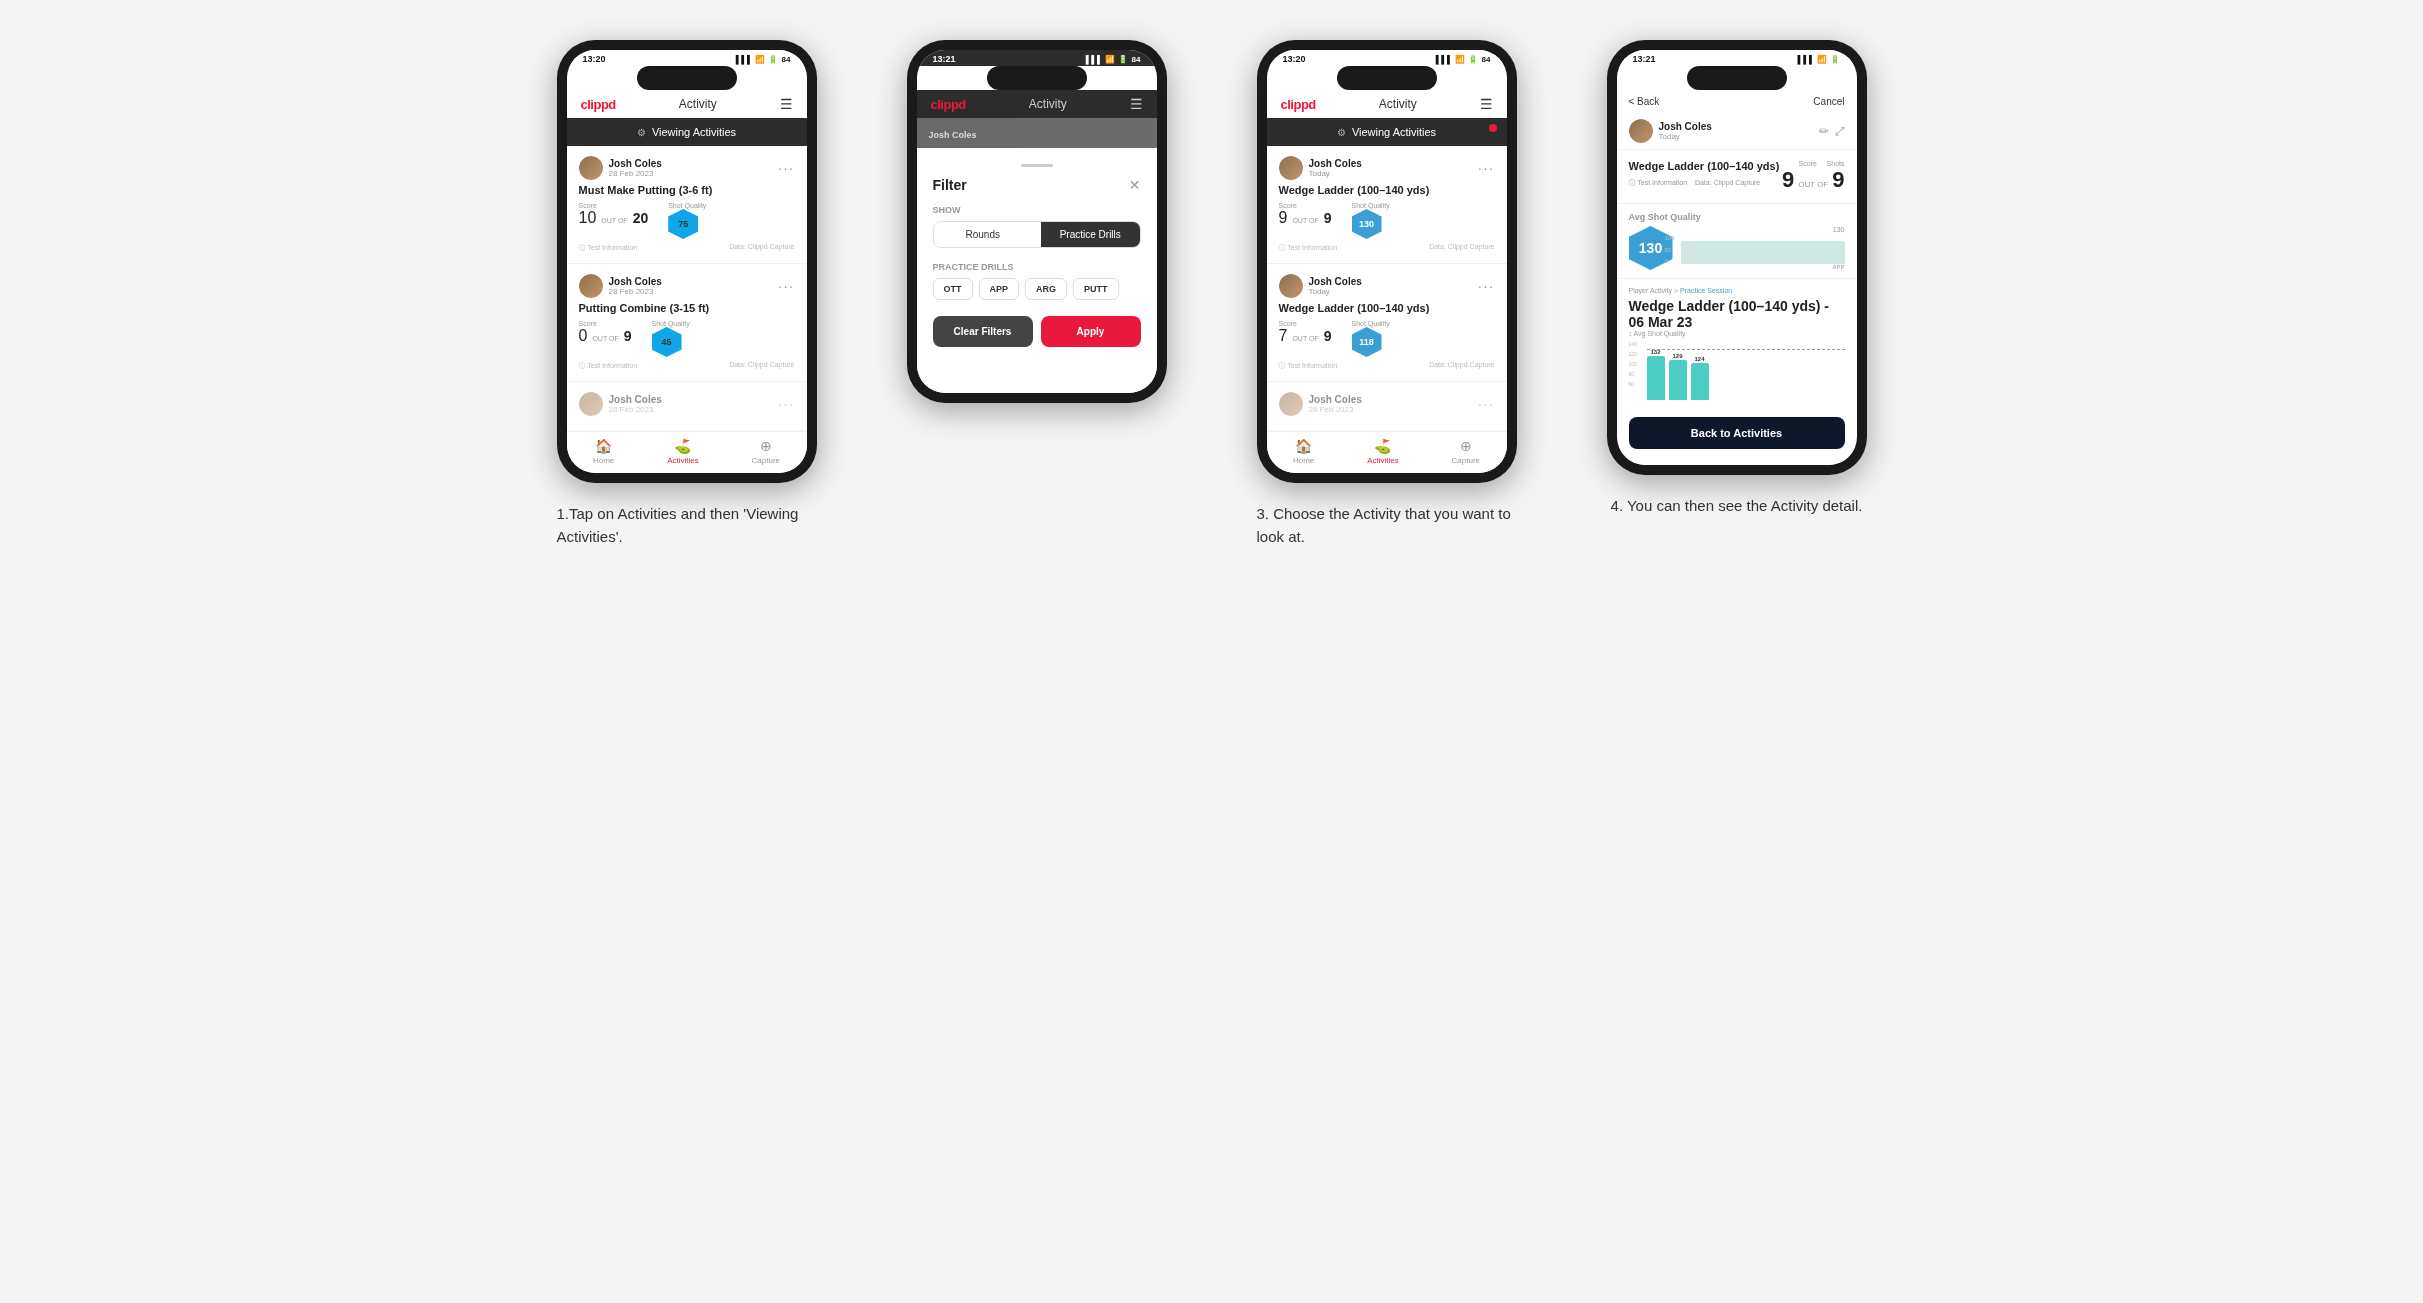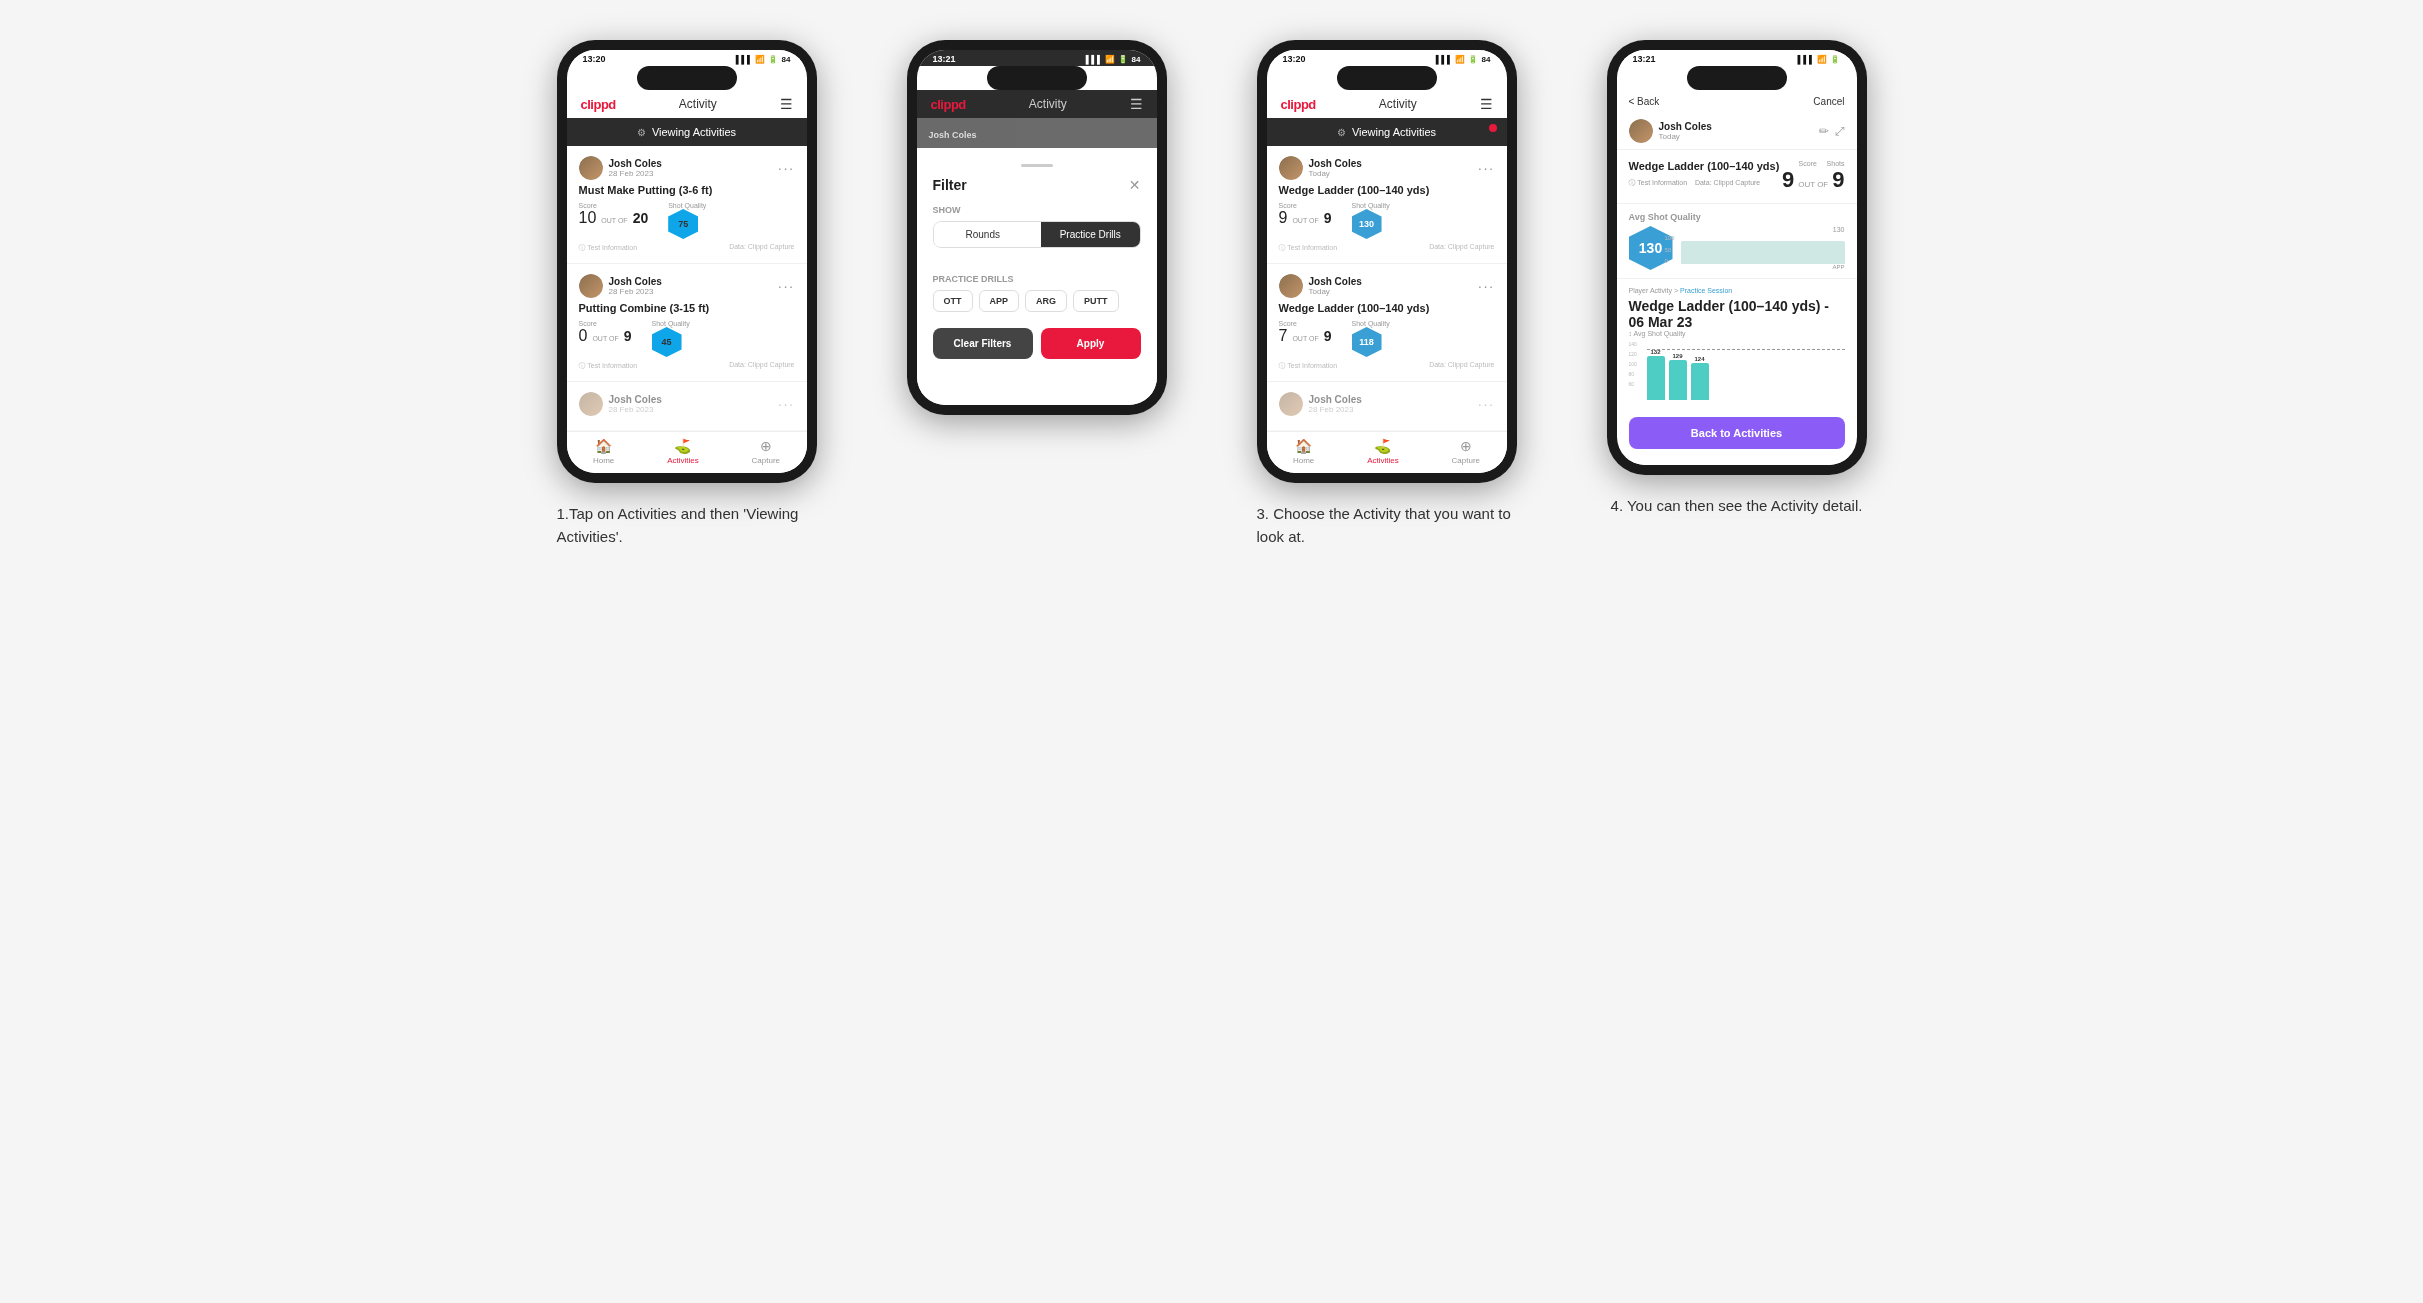--- a/index.html
+++ b/index.html
@@ -209,21 +209,21 @@
       justify-content: space-between;
       align-items: center;
       margin-bottom: 12px;
     }
     .modal-title { font-size: 14px; font-weight: 700; color: #222; }
     .close-btn { font-size: 14px; color: #999; }
     .section-label { font-size: 9px; font-weight: 600; color: #999; margin-bottom: 6px; text-transform: uppercase; }
     .toggle-group {
       display: flex;
       gap: 9px;
-      margin-bottom: 26px;
+      margin-bottom: 14px;
       border: 1px solid #ddd;
       border-radius: 8px;
       overflow: hidden;
     }
     .toggle-btn {
       flex: 1;
       padding: 7px;
       font-size: 10px;
       font-weight: 500;
       text-align: center;
@@ -328,21 +328,21 @@
     .practice-section {
       padding: 8px 12px;
     }
     .practice-tag {
       font-size: 7px;
       color: #999;
       margin-bottom: 4px;
     }
     .practice-title { font-size: 14px; font-weight: 600; color: #222; }
     .back-to-activities {
-      background: #8b5cf6;
+      background: #0f172a;
       color: #fff;
       text-align: center;
       padding: 10px;
       font-size: 11px;
       font-weight: 600;
       margin: 8px 12px;
       border-radius: 8px;
     }
 
     

